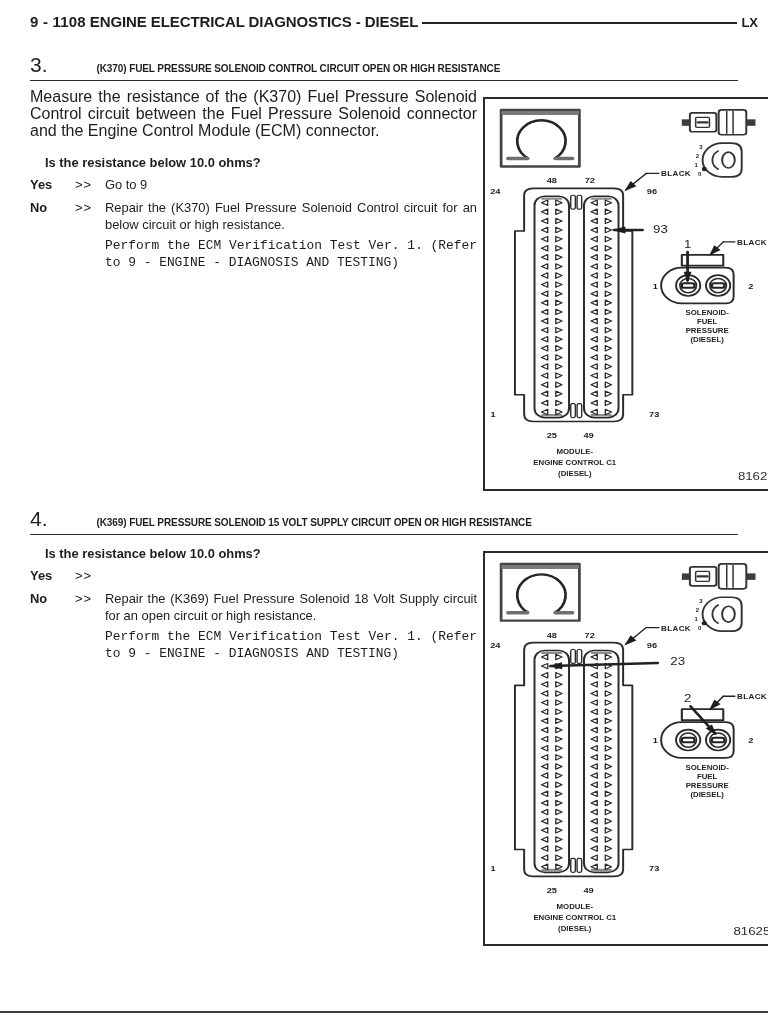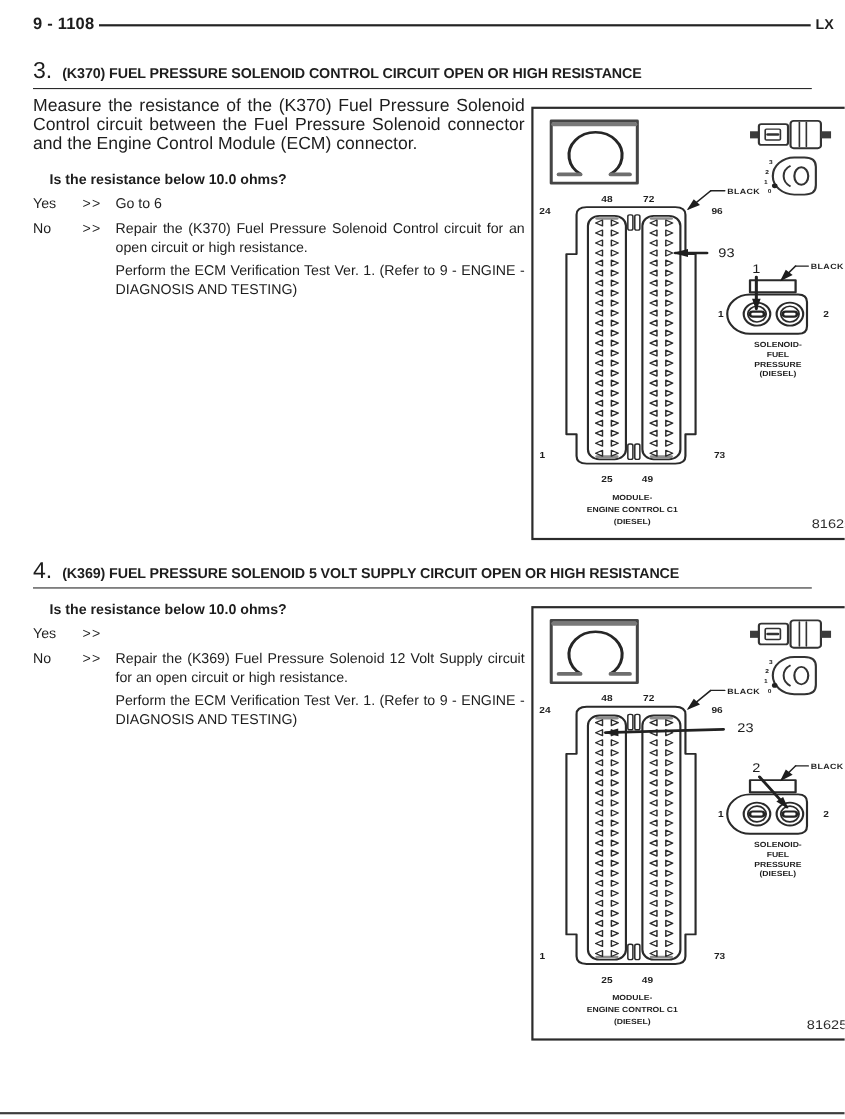--- a/index.html
+++ b/index.html
@@ -9,91 +9,92 @@
   .hdr{position:absolute;left:30px;right:10px;top:13px;display:flex;align-items:baseline;gap:4px;}
   .hdr .num{font-weight:bold;font-size:15px;white-space:nowrap;letter-spacing:.2px;}
   .hdr .ttl{font-weight:bold;font-size:15px;white-space:nowrap;letter-spacing:-.1px;}
   .hdr .rule{flex:1;border-top:2px solid #242424;align-self:center;margin-top:3px;}
   .hdr .lx{font-weight:bold;font-size:13px;}
   
   .step{position:absolute;left:30px;width:708px;}
   .s3{top:53px;} .s4{top:507px;}
   .step-head{display:flex;align-items:baseline;gap:9px;}
   .step-num{font-size:21px;font-weight:400;}
-  .step-title{font-size:13px;font-weight:bold;letter-spacing:-.1px;}
+  .step-title{font-size:10px;font-weight:bold;letter-spacing:-.1px;margin-left:40px;}
   .step-rule{border-top:1.6px solid #2a2a2a;margin-top:3px;}
   .step-body{width:447px;font-size:16px;line-height:17px;text-align:justify;margin-top:7px;}
   .question{font-size:12.9px;font-weight:bold;margin:11px 0 0 15px;}
   .ans{display:grid;grid-template-columns:45px 30px 1fr;width:447px;
        font-size:12.9px;line-height:17px;margin-top:6px;}
-  .ans .lbl{font-weight:normal;}
+  .ans .lbl{font-weight:bold;}
   .ans .arr{letter-spacing:1px;}
   .ans .txt p{margin:0;text-align:justify;}
-  .ans .txt p.extra{margin-top:4px;}
+  .ans .txt p.extra{margin-top:4px;font-family:Liberation Mono, monospace;}
   .extra:empty{display:none;}
   
   .figure{position:absolute;left:483px;width:324px;border:2px solid #2b2b2b;
           background:#fff;box-sizing:border-box;}
   .fig1{top:97px;height:394px;} .fig2{top:551px;height:395px;}
   .figure svg{display:block;width:100%;height:100%;}
   svg text{font-family:"Liberation Sans",sans-serif;}
   .bottom-rule{position:absolute;left:0;right:0;bottom:4px;border-top:2px solid #3d3d3d;}
 </style>
 </head>
 <body>
 
 <div class="page">
 
   <div class="hdr">
     <span class="num">9 - 1108</span>
+    <span class="ttl">ENGINE ELECTRICAL DIAGNOSTICS - DIESEL</span>
     <div class="rule"></div>
     <span class="lx">LX</span>
   </div>
 
   <div class="step s3">
     <div class="step-head">
       <span class="step-num">3.</span>
       <span class="step-title">(K370) FUEL PRESSURE SOLENOID CONTROL CIRCUIT OPEN OR HIGH RESISTANCE</span>
     </div>
     <div class="step-rule"></div>
     <p class="step-body">Measure the resistance of the (K370) Fuel Pressure Solenoid Control circuit between the Fuel Pressure Solenoid connector and the Engine Control Module (ECM) connector.</p>
     <p class="question">Is the resistance below 10.0 ohms?</p>
     <div class="ans">
       <span class="lbl">Yes</span>
       <span class="arr">&gt;&gt;</span>
       <div class="txt">
-          <p>Go to 6</p>
+          <p>Go to 9</p>
         </div>
     </div>
     <div class="ans">
       <span class="lbl">No</span>
       <span class="arr">&gt;&gt;</span>
       <div class="txt">
-          <p>Repair the (K370) Fuel Pressure Solenoid Control circuit for an open circuit or high resistance.</p>
+          <p>Repair the (K370) Fuel Pressure Solenoid Control circuit for an below circuit or high resistance.</p>
         <p class="extra">Perform the ECM Verification Test Ver. 1. (Refer to 9 - ENGINE - DIAGNOSIS AND TESTING)</p>
         </div>
     </div>
   </div>
 
   <div class="step s4">
     <div class="step-head">
       <span class="step-num">4.</span>
-      <span class="step-title">(K369) FUEL PRESSURE SOLENOID 5 VOLT SUPPLY CIRCUIT OPEN OR HIGH RESISTANCE</span>
+      <span class="step-title">(K369) FUEL PRESSURE SOLENOID 15 VOLT SUPPLY CIRCUIT OPEN OR HIGH RESISTANCE</span>
     </div>
     <div class="step-rule"></div>
     <p class="question">Is the resistance below 10.0 ohms?</p>
     <div class="ans">
       <span class="lbl">Yes</span>
       <span class="arr">&gt;&gt;</span>
     </div>
     <div class="ans">
       <span class="lbl">No</span>
       <span class="arr">&gt;&gt;</span>
       <div class="txt">
-          <p>Repair the (K369) Fuel Pressure Solenoid 12 Volt Supply circuit for an open circuit or high resistance.</p>
+          <p>Repair the (K369) Fuel Pressure Solenoid 18 Volt Supply circuit for an open circuit or high resistance.</p>
         <p class="extra">Perform the ECM Verification Test Ver. 1. (Refer to 9 - ENGINE - DIAGNOSIS AND TESTING)</p>
         </div>
     </div>
   </div>
 
   <div class="figure fig1">
     <svg viewBox="0 0 278 393" preserveAspectRatio="none">
         <g stroke-linejoin="round">
           <g>
             <rect x="14" y="11" width="68" height="57" fill="#fff" stroke="#454545" stroke-width="2.4"></rect>

